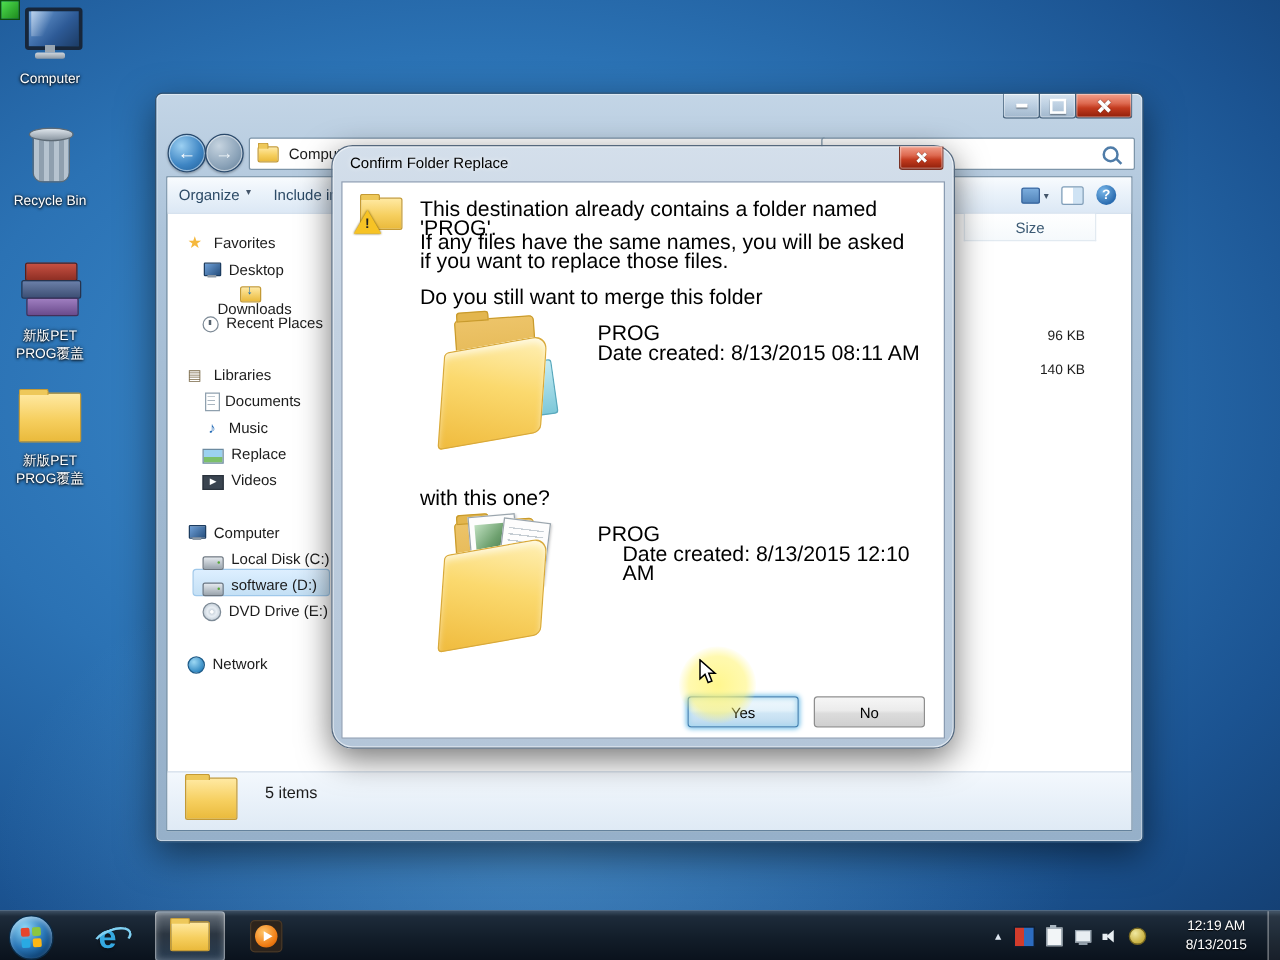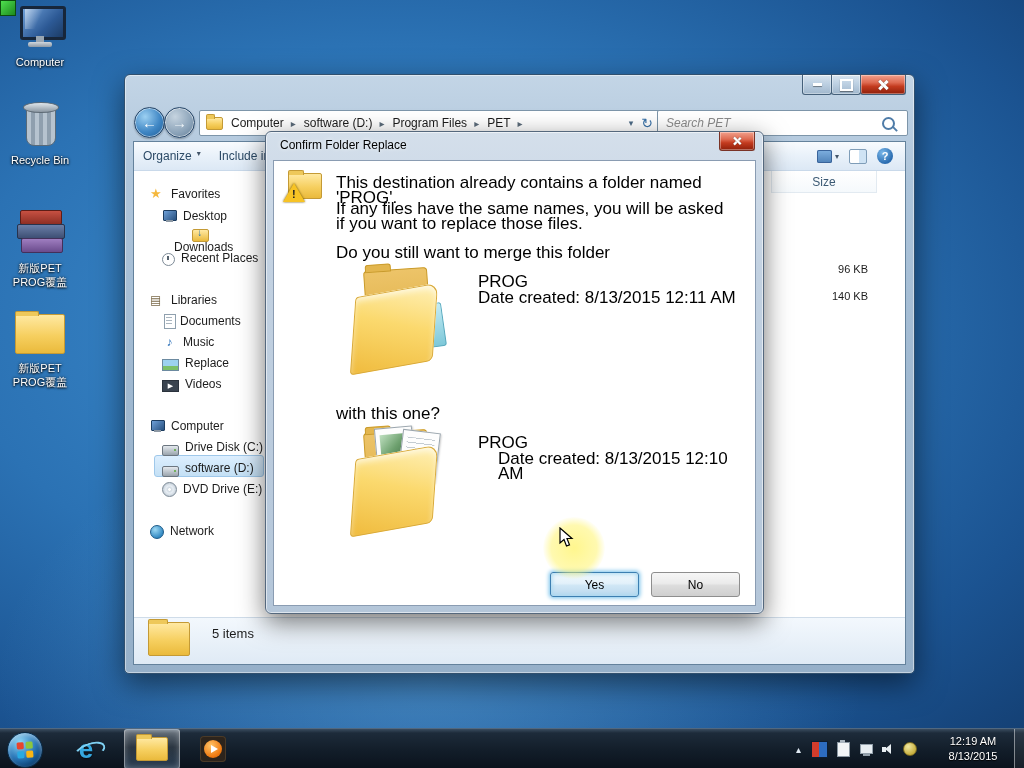--- a/index.html
+++ b/index.html
@@ -112,21 +112,21 @@
     background:linear-gradient(#ddefff,#c4e0f5);}
   
   .col-hdr{top:29px;left:637px;width:104px;height:21px;border:1px solid #e2eaf1;border-top:none;
     background:linear-gradient(#fff,#f5f9fc);font-size:12px;color:#3c5a74;display:flex;align-items:center;justify-content:center;}
   .sizeval{font-size:11px;color:#1c1c1c;width:80px;text-align:right;right:37px;}
   
   .details{left:0;right:0;bottom:0;height:46px;background:linear-gradient(#f3f8fd,#dfeaf5);border-top:1px solid #cfdce9;}
   .det-folder{left:14px;top:4px;width:40px;height:32px;}
   .det-count{left:78px;top:8px;font-size:13px;color:#1c1c1c;}
   
-  .dialog{left:265px;top:131px;width:497px;height:481px;z-index:50;border-radius:6px;
+  .dialog{left:265px;top:116px;width:497px;height:481px;z-index:50;border-radius:17px;
     background:linear-gradient(180deg,#d4dfeb 0%,#c2d1e1 30%,#b4c6d9 100%);
     border:1px solid #55687d;box-shadow:inset 0 0 0 1px rgba(255,255,255,.55),0 8px 26px rgba(0,0,0,.55);}
   .dlg-title{left:14px;top:6px;font-size:12px;color:#000;text-shadow:0 0 4px rgba(255,255,255,.9);}
   .dlg-close{right:8px;top:0;width:34px;height:18px;border:1px solid #7a3326;border-top:none;border-radius:0 0 3px 3px;
     background:linear-gradient(#f2a08c 0%,#de6a51 40%,#c33b1f 60%,#8f1f0a 100%);
     display:flex;align-items:center;justify-content:center;box-shadow:inset 0 0 0 1px rgba(255,255,255,.35);}
   .dlg-close .g-x{transform:scale(.8);}
   .dlg-body{left:7px;top:28px;width:481px;height:444px;background:#fff;border:1px solid #8a9cb2;}
   .dtext{font-size:17px;color:#000;line-height:15px;}
   .warn-wrap{left:12px;top:10px;width:38px;height:34px;}
@@ -323,21 +323,21 @@
         <span class="mi mi-vid">▶</span>
         <span>Videos</span>
       </div>
 
       <div class="abs side-row" style="left:16px;top:274px;">
         <span class="mi mi-mon"></span>
         <span class="side-hdr">Computer</span>
       </div>
       <div class="abs side-row" style="left:28px;top:295px;">
         <span class="mi mi-drive"></span>
-        <span>Drive Disk (C:)</span>
+        <span>Local Disk (C:)</span>
       </div>
       <div class="abs side-row" style="left:28px;top:316px;">
         <span class="mi mi-drive"></span>
         <span>software (D:)</span>
       </div>
       <div class="abs side-row" style="left:28px;top:337px;">
         <span class="mi mi-dvd"></span>
         <span>DVD Drive (E:) P</span>
       </div>
 
@@ -371,21 +371,21 @@
       <div class="abs dtext" style="left:62px;top:14px;">This destination already contains a folder named 'PROG'.</div>
       <div class="abs dtext" style="left:62px;top:40px;width:392px;">If any files have the same names, you will be asked if you want to replace those files.</div>
       <div class="abs dtext" style="left:62px;top:84px;">Do you still want to merge this folder</div>
 
       <div class="abs bigfolder" style="left:76px;top:100px;">
         <span class="bf-back"></span>
           <span class="bf-accent"></span>
           <span class="bf-front"></span>
       </div>
       <div class="abs dtext" style="left:204px;top:113px;">PROG</div>
-      <div class="abs dtext" style="left:204px;top:129px;">Date created: 8/13/2015 12:11 AM</div>
+      <div class="abs dtext" style="left:204px;top:129px;">Date created: 8/13/2015 08:11 AM</div>
 
       <div class="abs dtext" style="left:62px;top:245px;">with this one?</div>
 
       <div class="abs bigfolder" style="left:76px;top:262px;">
         <span class="bf-back"></span>
         <span class="paper" style="left:26px;top:4px;transform:rotate(-5deg);">
             <span class="pic"></span>
             <span class="lines" style="top:30px;"></span>
           </span>
         <span class="paper" style="left:50px;top:8px;transform:rotate(7deg);">

